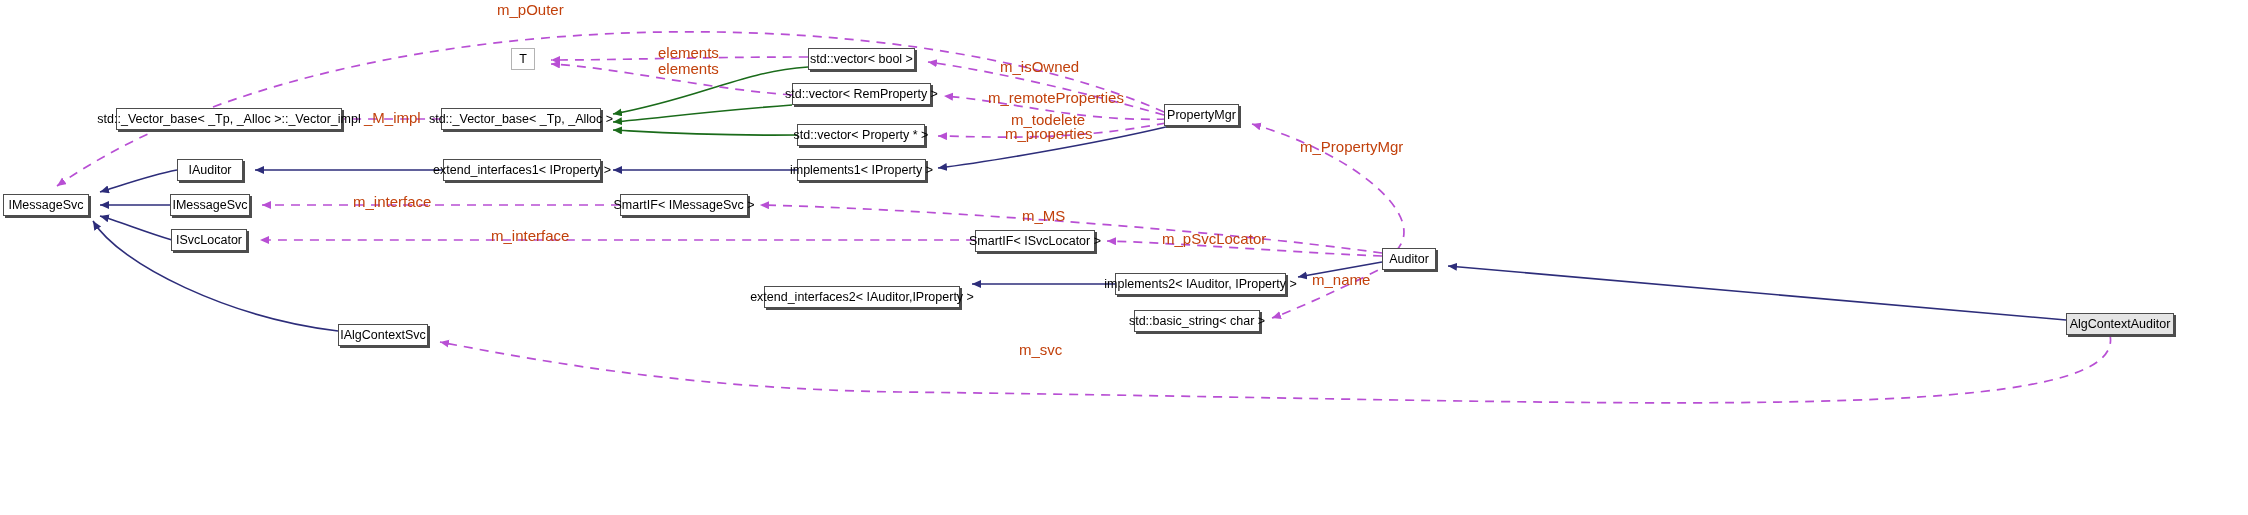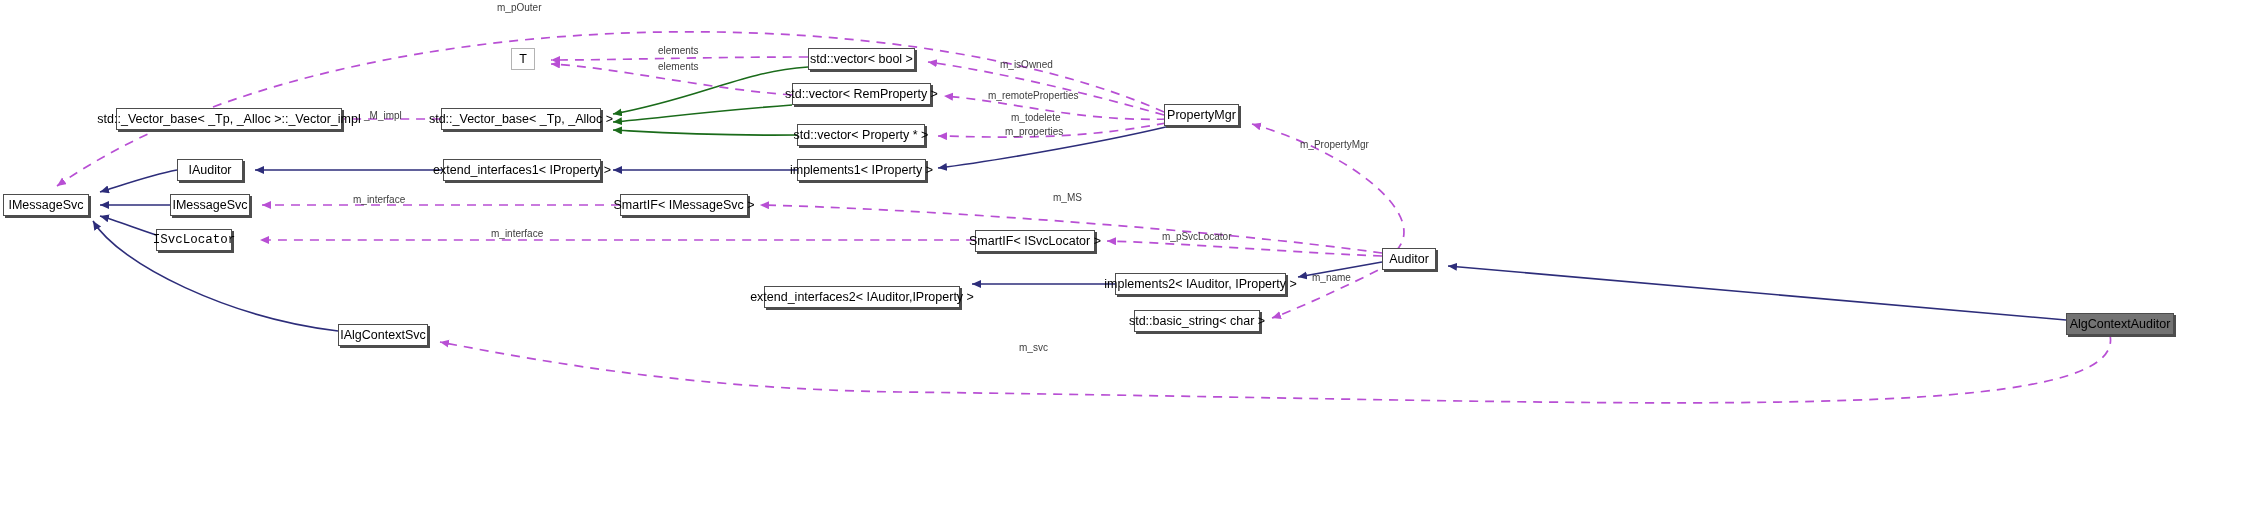--- a/index.html
+++ b/index.html
@@ -3,22 +3,22 @@
 <meta charset="utf-8">
 <style>
   html,body{margin:0;padding:0;background:#ffffff;}
   body{font-family:"Liberation Sans","DejaVu Sans",sans-serif;}
   #stage{position:relative;width:2248px;height:515px;background:#ffffff;overflow:hidden;}
   #edges{position:absolute;left:0;top:0;width:2248px;height:515px;}
   .node{position:absolute;box-sizing:border-box;background:#ffffff;border:1px solid #4d4d4d;
         box-shadow:2px 2px 0 0 #4d4d4d;display:flex;align-items:center;justify-content:center;
         font-size:12.5px;color:#000000;white-space:nowrap;line-height:1;padding:0 6px;height:22px;}
   .node.faint{border:1px solid #b3b3b3;box-shadow:none;}
-  .node.current{background:#737373;border:1px solid #4d4d4d;box-shadow:2px 2px 0 0 #4d4d4d;}
-  .elabel{position:absolute;font-size:10px;color:#404040;white-space:nowrap;line-height:1.1;}
+  .node.current{background:#e5e5e5;border:1px solid #4d4d4d;box-shadow:2px 2px 0 0 #4d4d4d;}
+  .elabel{position:absolute;font-size:15px;color:#c2410c;white-space:nowrap;line-height:1.1;}
 </style>
 </head>
 <body>
 
 <div id="stage">
 
   <svg id="edges" viewBox="0 0 2248 515" xmlns="http://www.w3.org/2000/svg">
     <defs>
       <marker id="ah-blue" markerWidth="10" markerHeight="10" refX="9" refY="4" orient="auto" markerUnits="userSpaceOnUse">
         <path d="M0,0 L9,4 L0,8 z" fill="#2d2d7a"></path>
@@ -66,21 +66,21 @@
       <path d="M1392,263 C1350,285 1290,312 1272,318"></path>
       <path d="M2110,335 C2130,430 1600,400 900,392 C700,389 560,365 440,342"></path>
     </g>
   </svg>
 
   <div id="nodes">
       <div class="node" style="left: 3px; top: 194px; width: 86px;">IMessageSvc</div>
       <div class="node" style="left: 96px; top: 108px; width: 226px; margin-left: 20px;">std::_Vector_base&lt; _Tp, _Alloc &gt;::_Vector_impl</div>
       <div class="node" style="left: 177px; top: 159px; width: 66px;">IAuditor</div>
       <div class="node" style="left: 170px; top: 194px; width: 80px;">IMessageSvc</div>
-      <div class="node" style="left: 156px; top: 229px; width: 76px; font-family: Liberation Mono, monospace;">ISvcLocator</div>
+      <div class="node" style="left: 171px; top: 229px; width: 76px;">ISvcLocator</div>
       <div class="node" style="left: 338px; top: 324px; width: 90px;">IAlgContextSvc</div>
       <div class="node faint" style="left: 511px; top: 48px; width: 24px;">T</div>
       <div class="node" style="left: 441px; top: 108px; width: 160px;">std::_Vector_base&lt; _Tp, _Alloc &gt;</div>
       <div class="node" style="left: 443px; top: 159px; width: 158px;">extend_interfaces1&lt; IProperty &gt;</div>
       <div class="node" style="left: 620px; top: 194px; width: 128px;">SmartIF&lt; IMessageSvc &gt;</div>
       <div class="node" style="left: 808px; top: 48px; width: 107px;">std::vector&lt; bool &gt;</div>
       <div class="node" style="left: 792px; top: 83px; width: 139px;">std::vector&lt; RemProperty &gt;</div>
       <div class="node" style="left: 797px; top: 124px; width: 128px;">std::vector&lt; Property * &gt;</div>
       <div class="node" style="left: 797px; top: 159px; width: 129px;">implements1&lt; IProperty &gt;</div>
       <div class="node" style="left: 764px; top: 286px; width: 196px;">extend_interfaces2&lt; IAuditor,IProperty &gt;</div>
@@ -96,19 +96,19 @@
       <div class="elabel" style="left: 658px; top: 45px;">elements</div>
       <div class="elabel" style="left: 658px; top: 61px;">elements</div>
       <div class="elabel" style="left: 1000px; top: 59px;">m_isOwned</div>
       <div class="elabel" style="left: 988px; top: 90px;">m_remoteProperties</div>
       <div class="elabel" style="left: 1011px; top: 112px;">m_todelete</div>
       <div class="elabel" style="left: 1005px; top: 126px;">m_properties</div>
       <div class="elabel" style="left: 1300px; top: 139px;">m_PropertyMgr</div>
       <div class="elabel" style="left: 364px; top: 110px;">_M_impl</div>
       <div class="elabel" style="left: 353px; top: 194px;">m_interface</div>
       <div class="elabel" style="left: 491px; top: 228px;">m_interface</div>
-      <div class="elabel" style="left: 1022px; top: 192px; margin-left: 31px;">m_MS</div>
+      <div class="elabel" style="left: 1022px; top: 208px;">m_MS</div>
       <div class="elabel" style="left: 1162px; top: 231px;">m_pSvcLocator</div>
       <div class="elabel" style="left: 1312px; top: 272px;">m_name</div>
       <div class="elabel" style="left: 1019px; top: 342px;">m_svc</div>
     </div>
 
 </div>
 
 </body></html>

